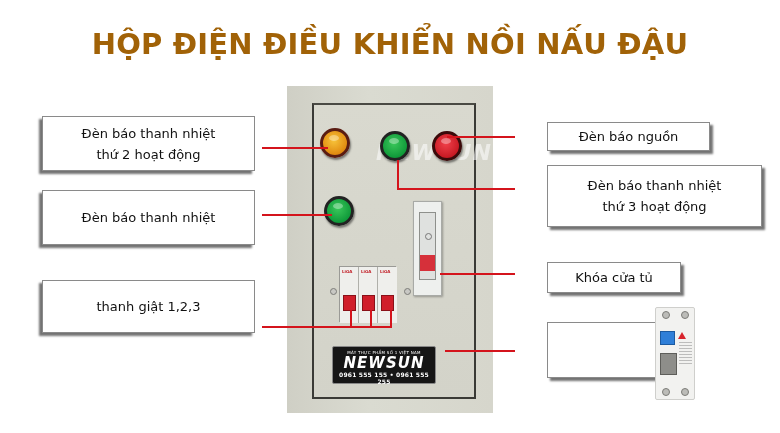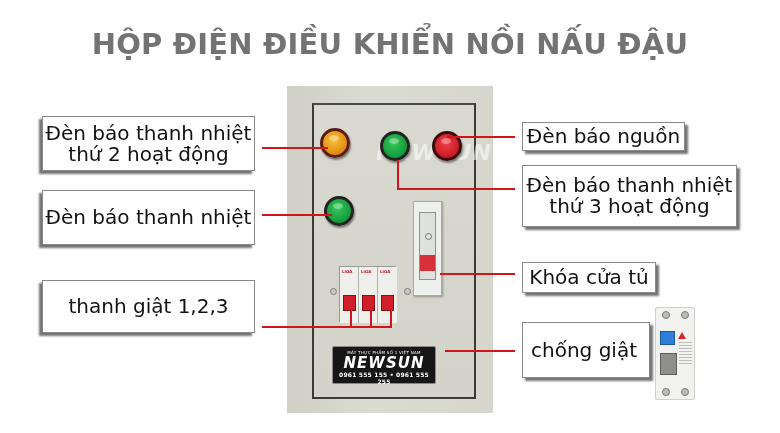--- a/index.html
+++ b/index.html
@@ -2,21 +2,21 @@
 <html><head>
 <meta charset="utf-8">
 <style>
   * { box-sizing: border-box; margin: 0; padding: 0; }
   html, body { width: 780px; height: 433px; background: #ffffff; overflow: hidden; }
   body { position: relative; font-family: "DejaVu Sans", sans-serif; }
 
   .title {
     position: absolute; left: 0; top: 27px; width: 780px; text-align: center;
     font-family: "DejaVu Sans", sans-serif; font-weight: bold; font-size: 29px;
-    color: #737373; letter-spacing: 0.2px;
+    color: #a16207; letter-spacing: 0.2px;
   }
 
   
   .panel {
     position: absolute; left: 287px; top: 86px; width: 206px; height: 327px;
     background: linear-gradient(90deg, #cfcfc5 0%, #dadbd1 40%, #d6d6cc 100%);
   }
   .panel-door {
     position: absolute; left: 25px; top: 17px; width: 164px; height: 296px;
     border: 2px solid #3a3a36; border-top-color: #4a4a44;
@@ -67,24 +67,24 @@
     background: #161616; border: 1px solid #888; border-radius: 2px; color: #fff; text-align: center;
   }
   .np-tag { font-size: 4px; letter-spacing: 0.3px; margin-top: 3px; }
   .np-brand { font-size: 15px; font-weight: bold; font-style: italic; letter-spacing: 1px; line-height: 16px; }
   .np-phones { font-size: 6px; font-weight: bold; letter-spacing: 0.2px; }
 
   
   .callout {
     position: absolute; background: #fff; border: 1px solid #8a8a8a;
     box-shadow: -3px 3px 2px rgba(0,0,0,0.55);
-    font-family: "DejaVu Sans", sans-serif; font-size: 20px; color: #111; line-height: 21px;
+    font-family: "DejaVu Sans", sans-serif; font-size: 13px; color: #111; line-height: 21px;
     text-align: center; display: flex; flex-direction: column; justify-content: center;
   }
-  .callout.right { box-shadow: 3px 3px 2px rgba(0,0,0,0.55); }
+  .callout.right { box-shadow: 3px 3px 2px rgba(0,0,0,0.55); margin-left: 25px; }
   .callout.left-align { text-align: left; padding-left: 8px; }
 
   .line { position: absolute; background: #d4141c; }
 
   
   .rcd {
     position: absolute; left: 655px; top: 307px; width: 40px; height: 93px;
     background: #f2f2f0; border: 1px solid #cfcfcc; border-radius: 2px;
   }
   .rcd .screw { width: 8px; height: 8px; background: #bcbcb8; }
@@ -168,21 +168,20 @@
   <span>Đèn báo nguồn</span>
 </div>
 <div class="callout right" style="left:522px; top:165px; width:215px; height:62px;">
   <span>Đèn báo thanh nhiệt</span>
   <span>thứ 3 hoạt động</span>
 </div>
 <div class="callout right" style="left:522px; top:262px; width:134px; height:31px;">
   <span>Khóa cửa tủ</span>
 </div>
 <div class="callout right left-align" style="left:522px; top:322px; width:128px; height:56px;">
-  <span>chống giật</span>
 </div>
 
 <div class="rcd">
   <div class="screw" style="left:6px; top:3px;"></div>
   <div class="screw" style="left:25px; top:3px;"></div>
   <div class="rcd-btn"></div>
   <div class="rcd-warn"></div>
   <div class="rcd-text"></div>
   <div class="rcd-lever"></div>
   <div class="screw" style="left:6px; top:80px;"></div>

